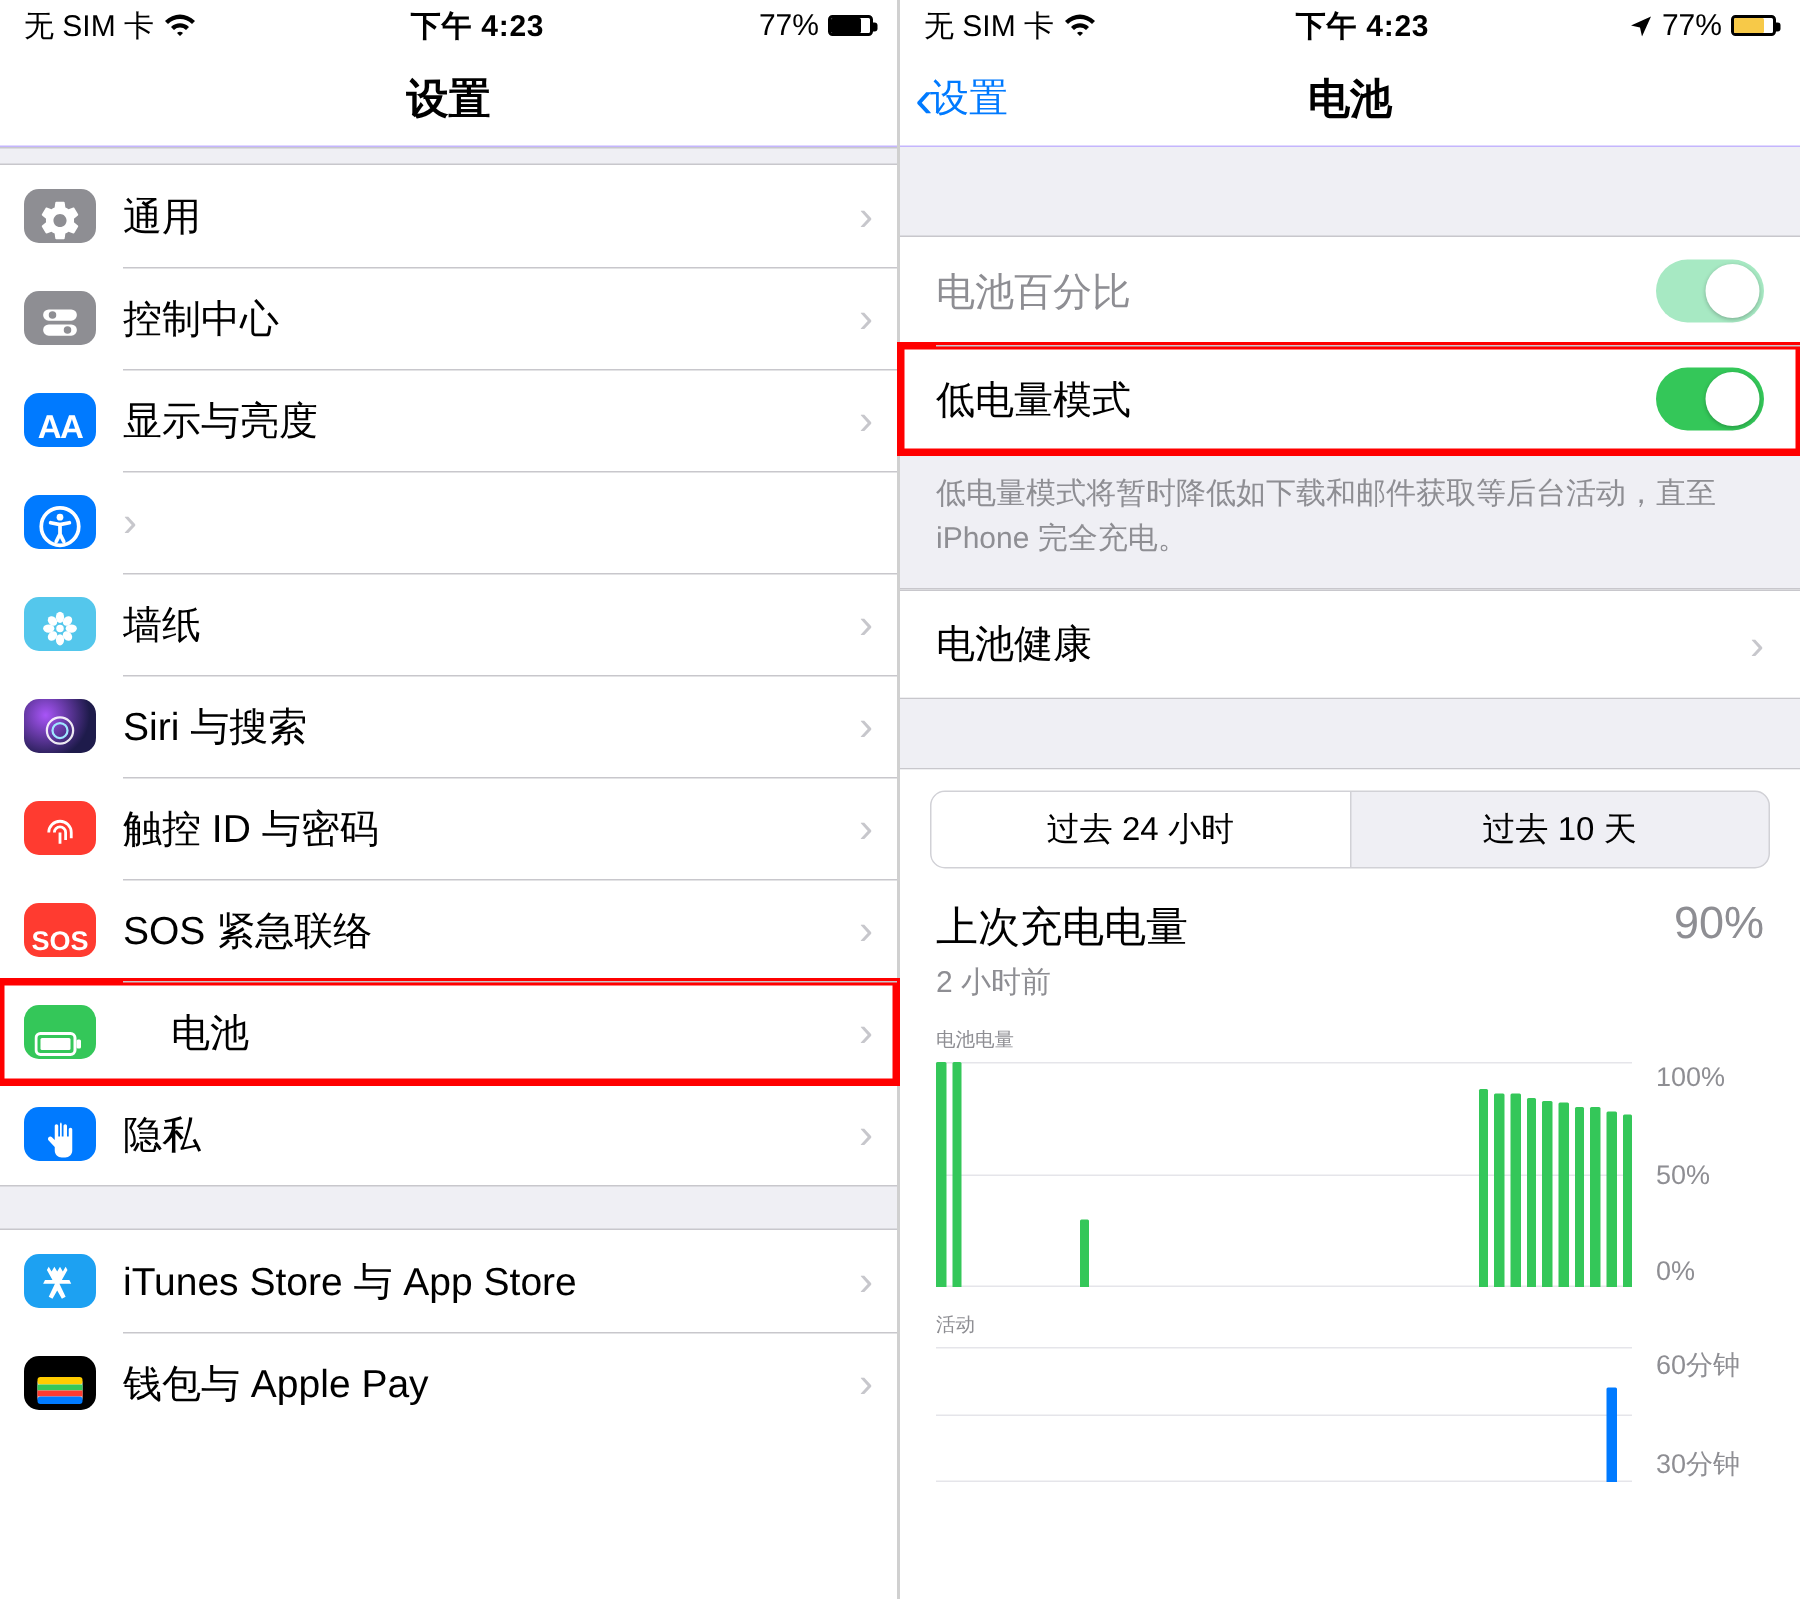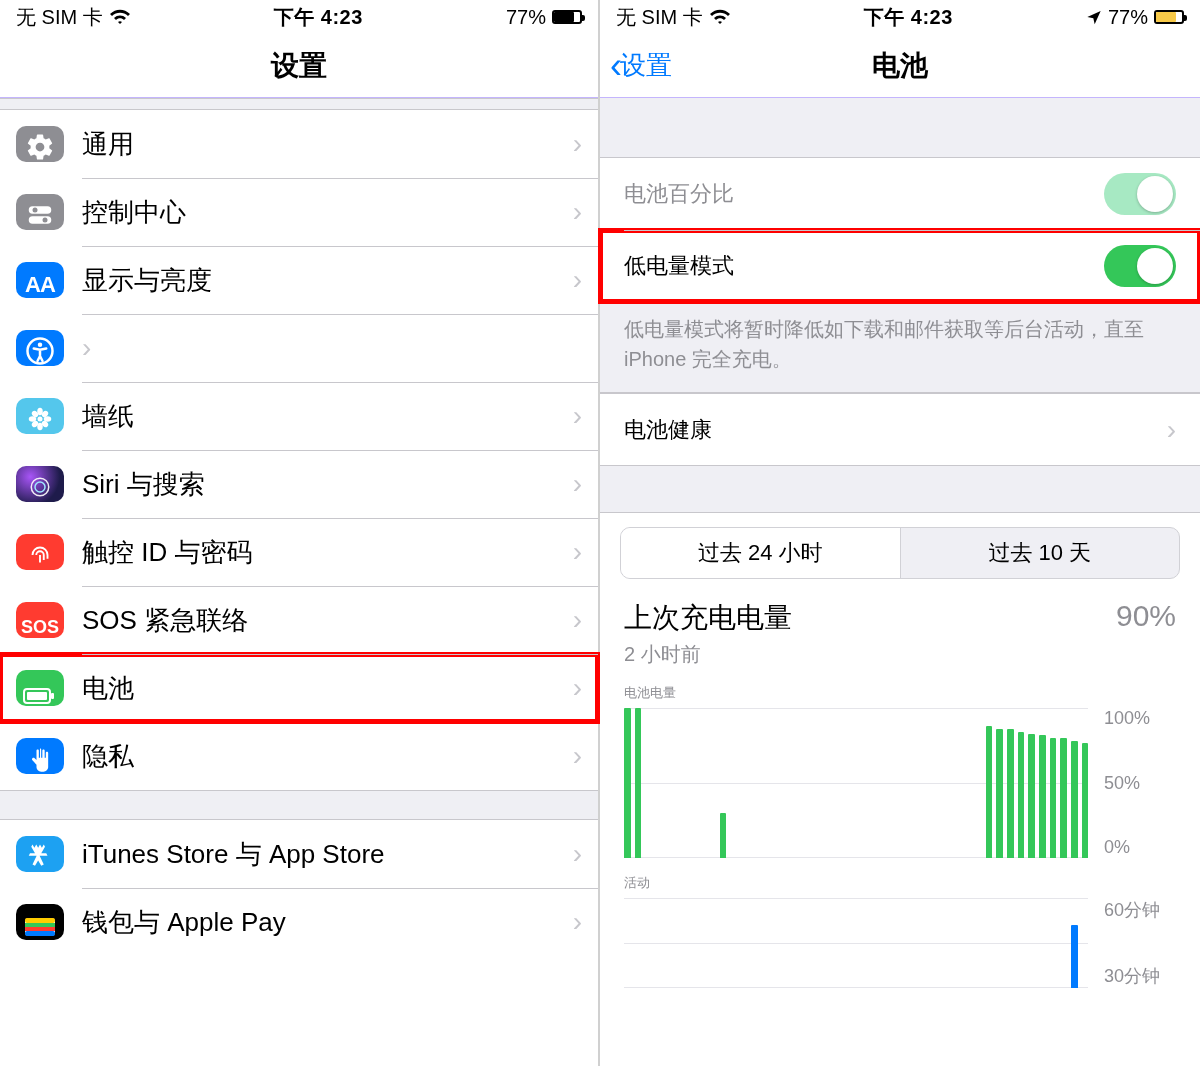--- a/index.html
+++ b/index.html
@@ -81,21 +81,21 @@
     }
     .row .icon {
       width: 48px; height: 36px; border-radius: 10px;
       display: flex; align-items: flex-end; justify-content: center;
       flex-shrink: 0; margin-right: 18px;
     }
     .row .label { font-size: 26px; flex: 1; color: #000; }
     .row .chevron {
       color: #c7c7cc; font-size: 28px; font-weight: 300;
     }
-    .highlight-red { outline: 5px solid #ff0000; outline-offset: -3px; z-index: 5; }
+    .highlight-red { outline: 5px solid #ff0000; outline-offset: -3px; z-index: 5; gap: 32px; }
 
     
     .ic-general { background: #8e8e93; }
     .ic-control { background: #8e8e93; }
     .ic-display { background: #007aff; }
     .ic-access  { background: #007aff; }
     .ic-wall    { background: #54c7ec; }
     .ic-siri    { background: radial-gradient(circle at 30% 30%, #a855f7, #1e1b4b 70%); }
     .ic-touchid { background: #ff3b30; }
     .ic-sos     { background: #ff3b30; }
@@ -111,21 +111,21 @@
       display: flex; align-items: center;
       height: 72px;
       padding: 0 24px;
       background: #fff;
       position: relative;
     }
     .row-r + .row-r::before {
       content: ""; position: absolute; top: 0; left: 24px; right: 0;
       height: 1px; background: #c8c7cc;
     }
-    .row-r .label { font-size: 22px; flex: 1; }
+    .row-r .label { font-size: 26px; flex: 1; }
     .row-r .label.muted { color: #8e8e93; }
     .switch {
       width: 72px; height: 42px; border-radius: 21px;
       position: relative;
     }
     .switch-on { background: #34c759; }
     .switch-on-light { background: #a7e9c3; }
     .switch .knob {
       position: absolute; top: 3px; right: 3px;
       width: 36px; height: 36px; border-radius: 50%;

